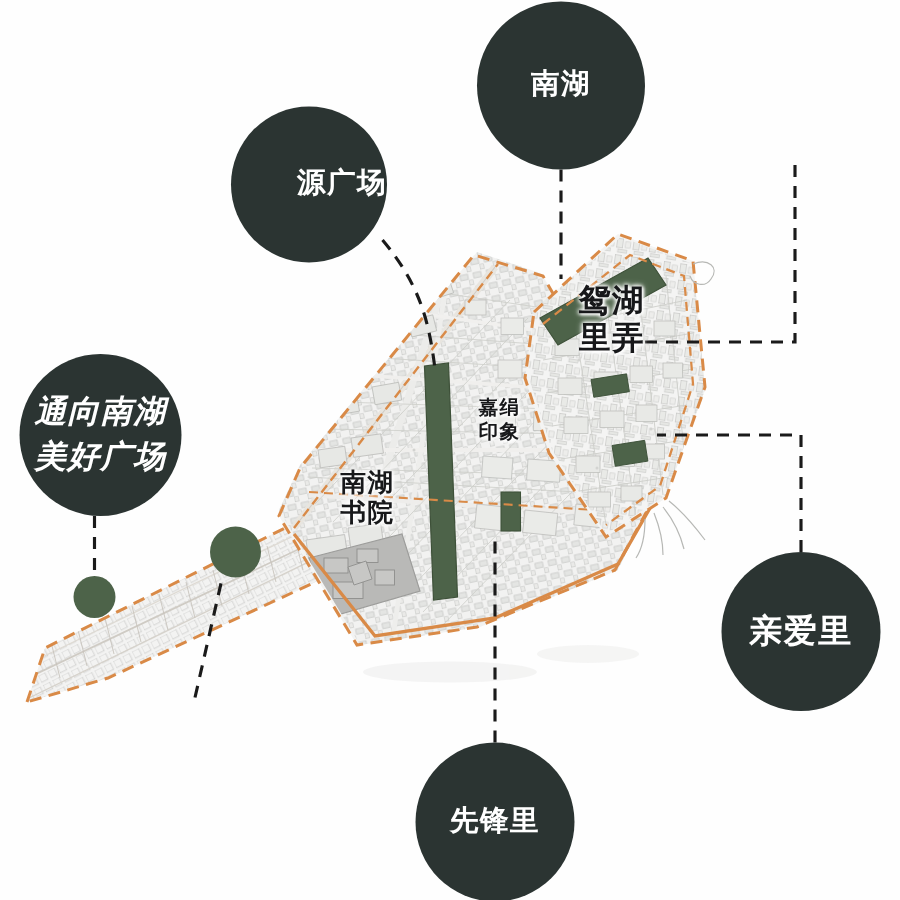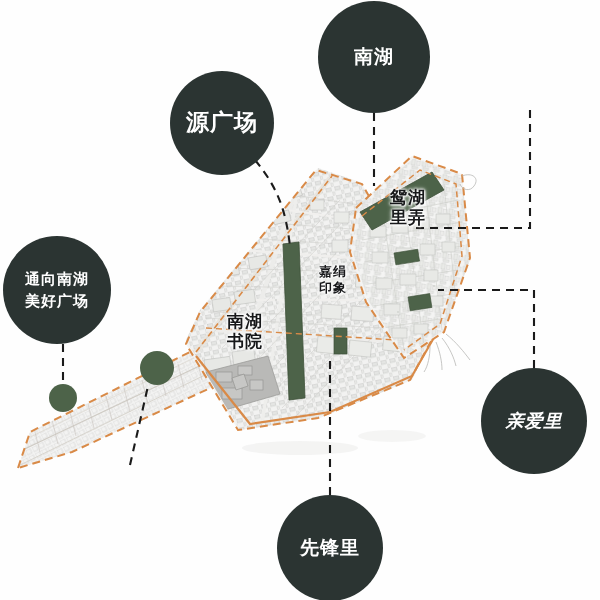--- a/index.html
+++ b/index.html
@@ -325,40 +325,40 @@
   <div class="map-label" style="left:216px; top:312px; width:58px; font-size:17px;">
     <span class="mline">南湖</span>
     <span class="mline">书院</span>
   </div>
 
   <div class="map-label" style="left:304px; top:264px; width:58px; font-size:13px;">
     <span class="mline">嘉绢</span>
     <span class="mline">印象</span>
   </div>
 
-  <div class="map-label" style="left:379px; top:188px; width:58px; font-size:17px;">
+  <div class="map-label" style="left:379px; top:188px; width:58px; font-size:21px;">
     <span class="mline">鸳湖</span>
     <span class="mline">里弄</span>
   </div>
 
-  <div class="bubble" style="left:170px; top:71px; width:104px; height:104px; font-size:23px;">
+  <div class="bubble" style="left:154px; top:71px; width:104px; height:104px; font-size:19px;align-items:flex-end;">
     <span class="bline">源广场</span>
   </div>
 
   <div class="bubble" style="left:318px; top:1px; width:112px; height:112px; font-size:19px;">
     <span class="bline">南湖</span>
   </div>
 
 
-  <div class="bubble" style="left:3px; top:236px; width:108px; height:108px; font-size:15px;">
+  <div class="bubble" style="left:13px; top:236px; width:108px; height:108px; font-size:21px;font-style:italic;">
     <span class="bline">通向南湖</span>
     <span class="bline">美好广场</span>
   </div>
 
-  <div class="bubble" style="left:481px; top:368px; width:106px; height:106px; font-size:18px;font-style:italic;">
+  <div class="bubble" style="left:481px; top:368px; width:106px; height:106px; font-size:22px;">
     <span class="bline">亲爱里</span>
   </div>
 
 
   <div class="bubble" style="left:277px; top:495px; width:106px; height:106px; font-size:19px;">
     <span class="bline">先锋里</span>
   </div>
 
 </div>
 

